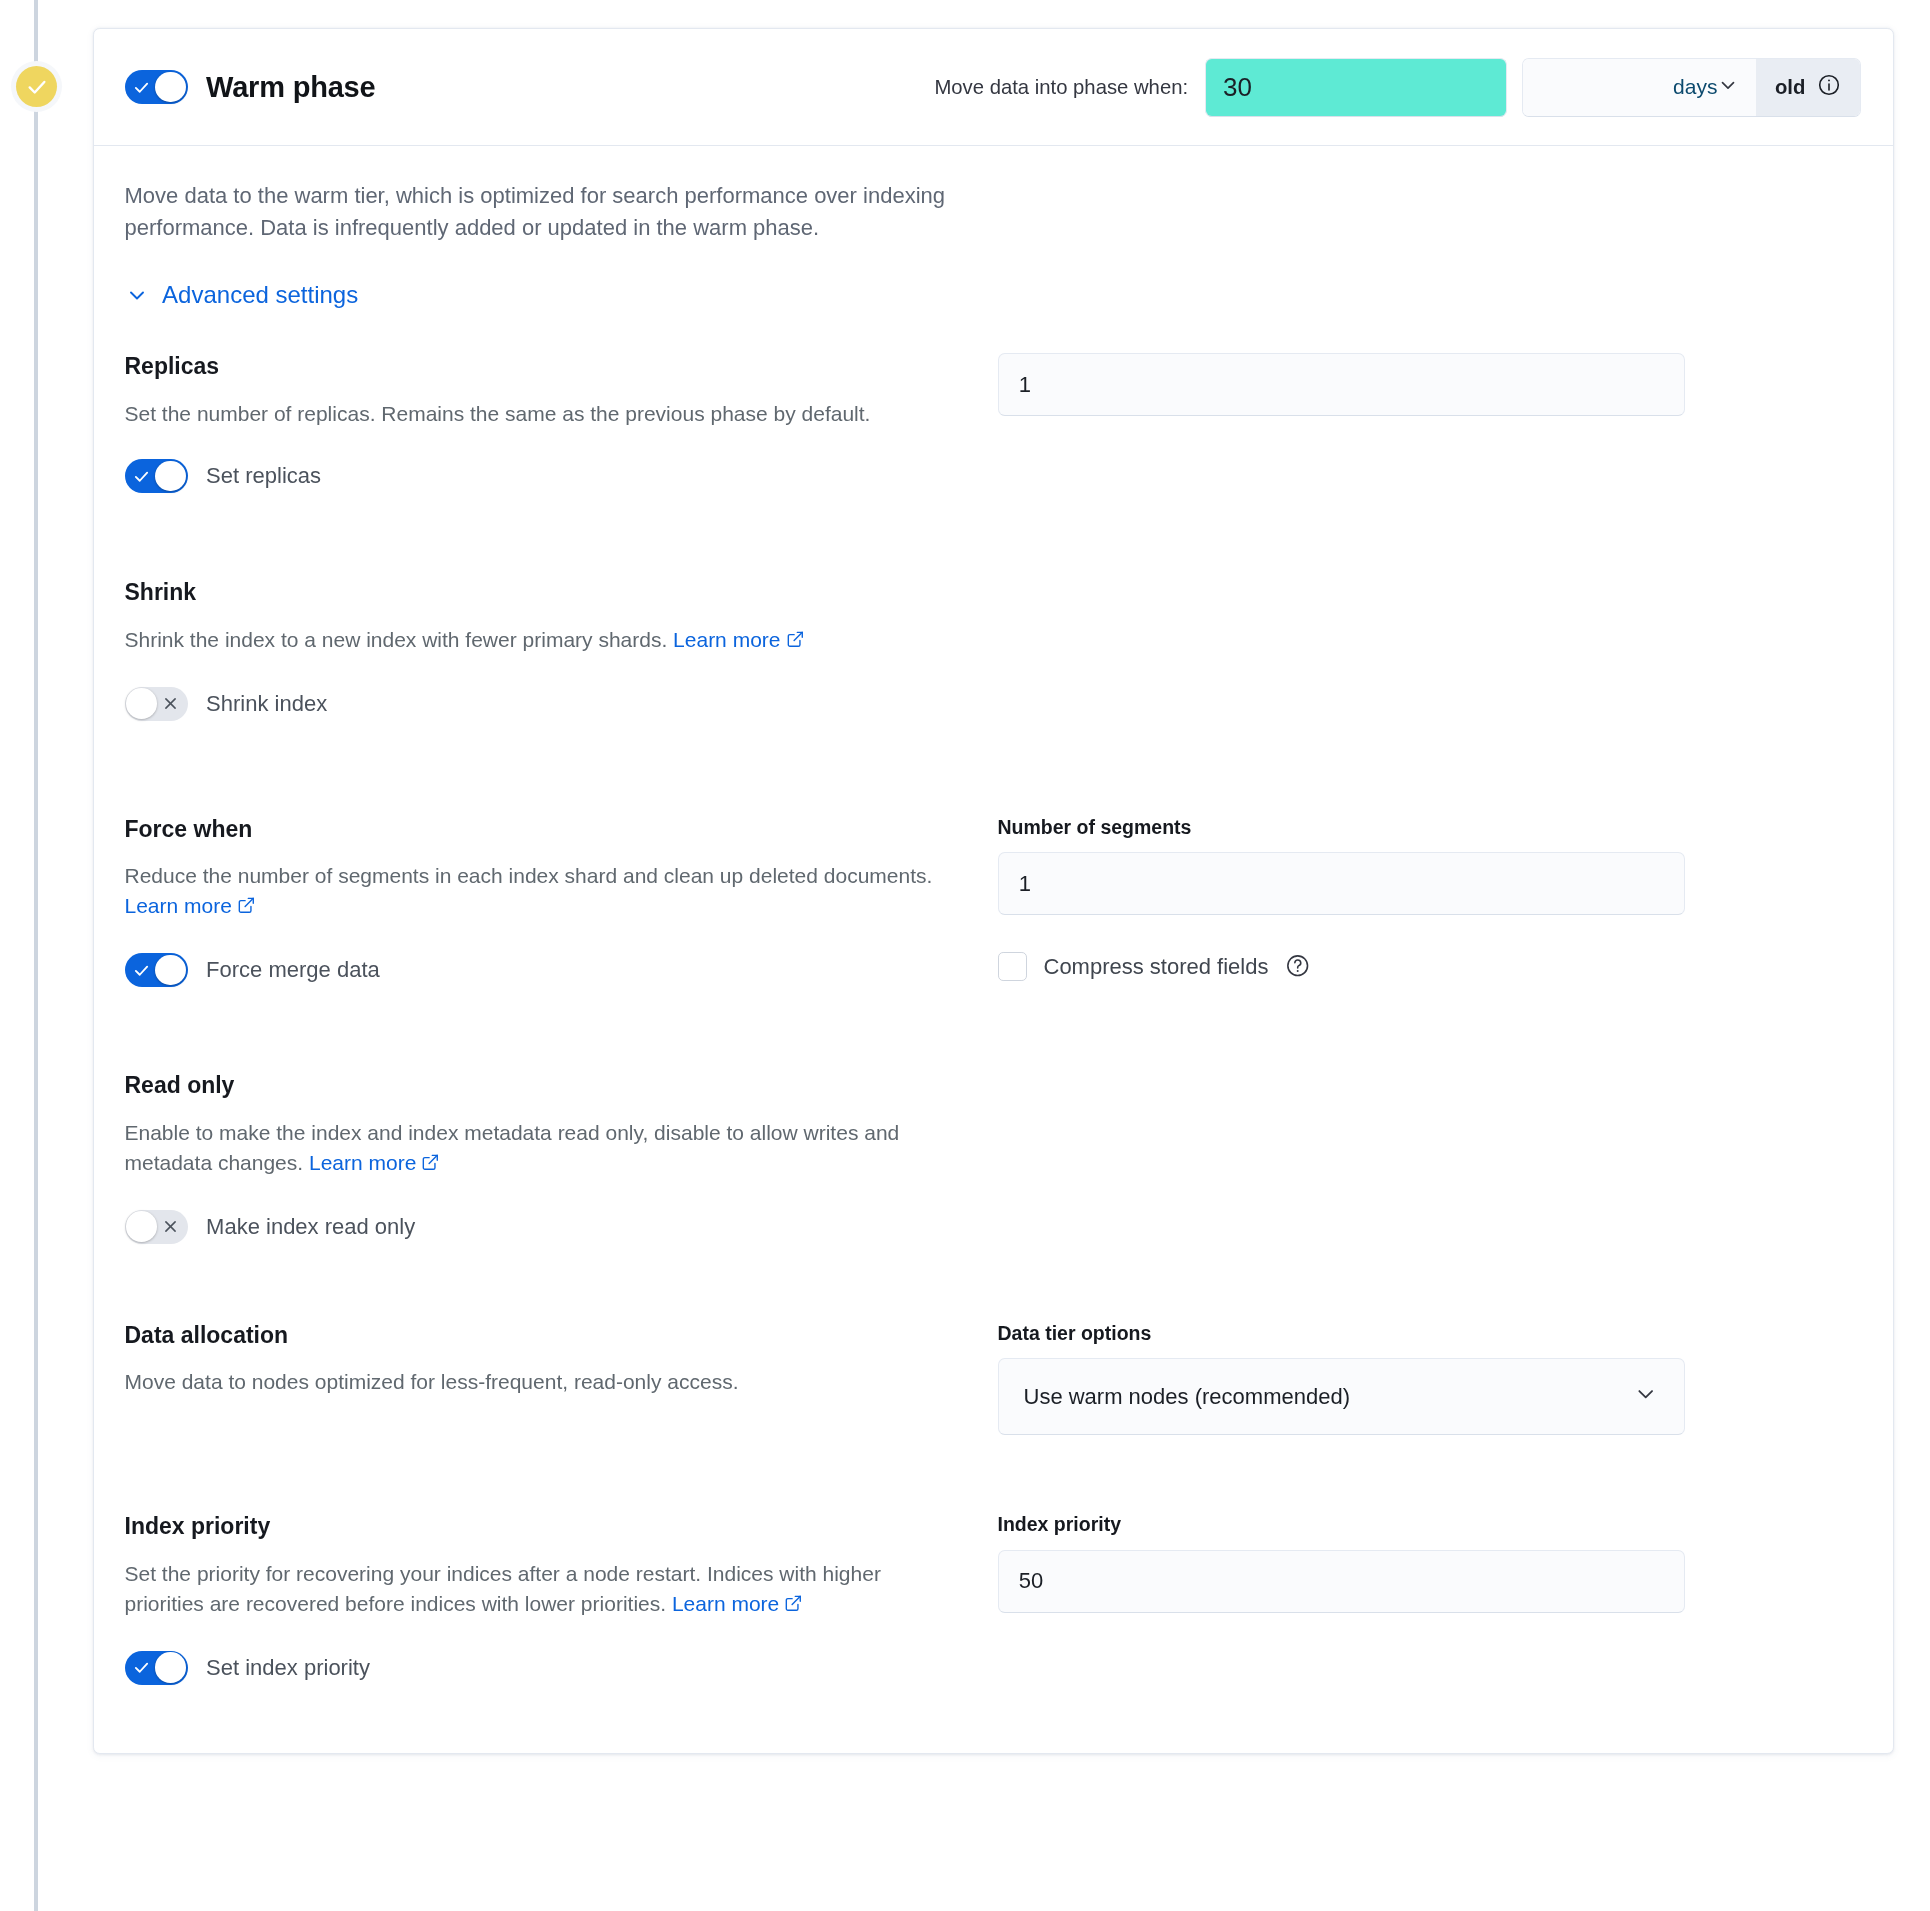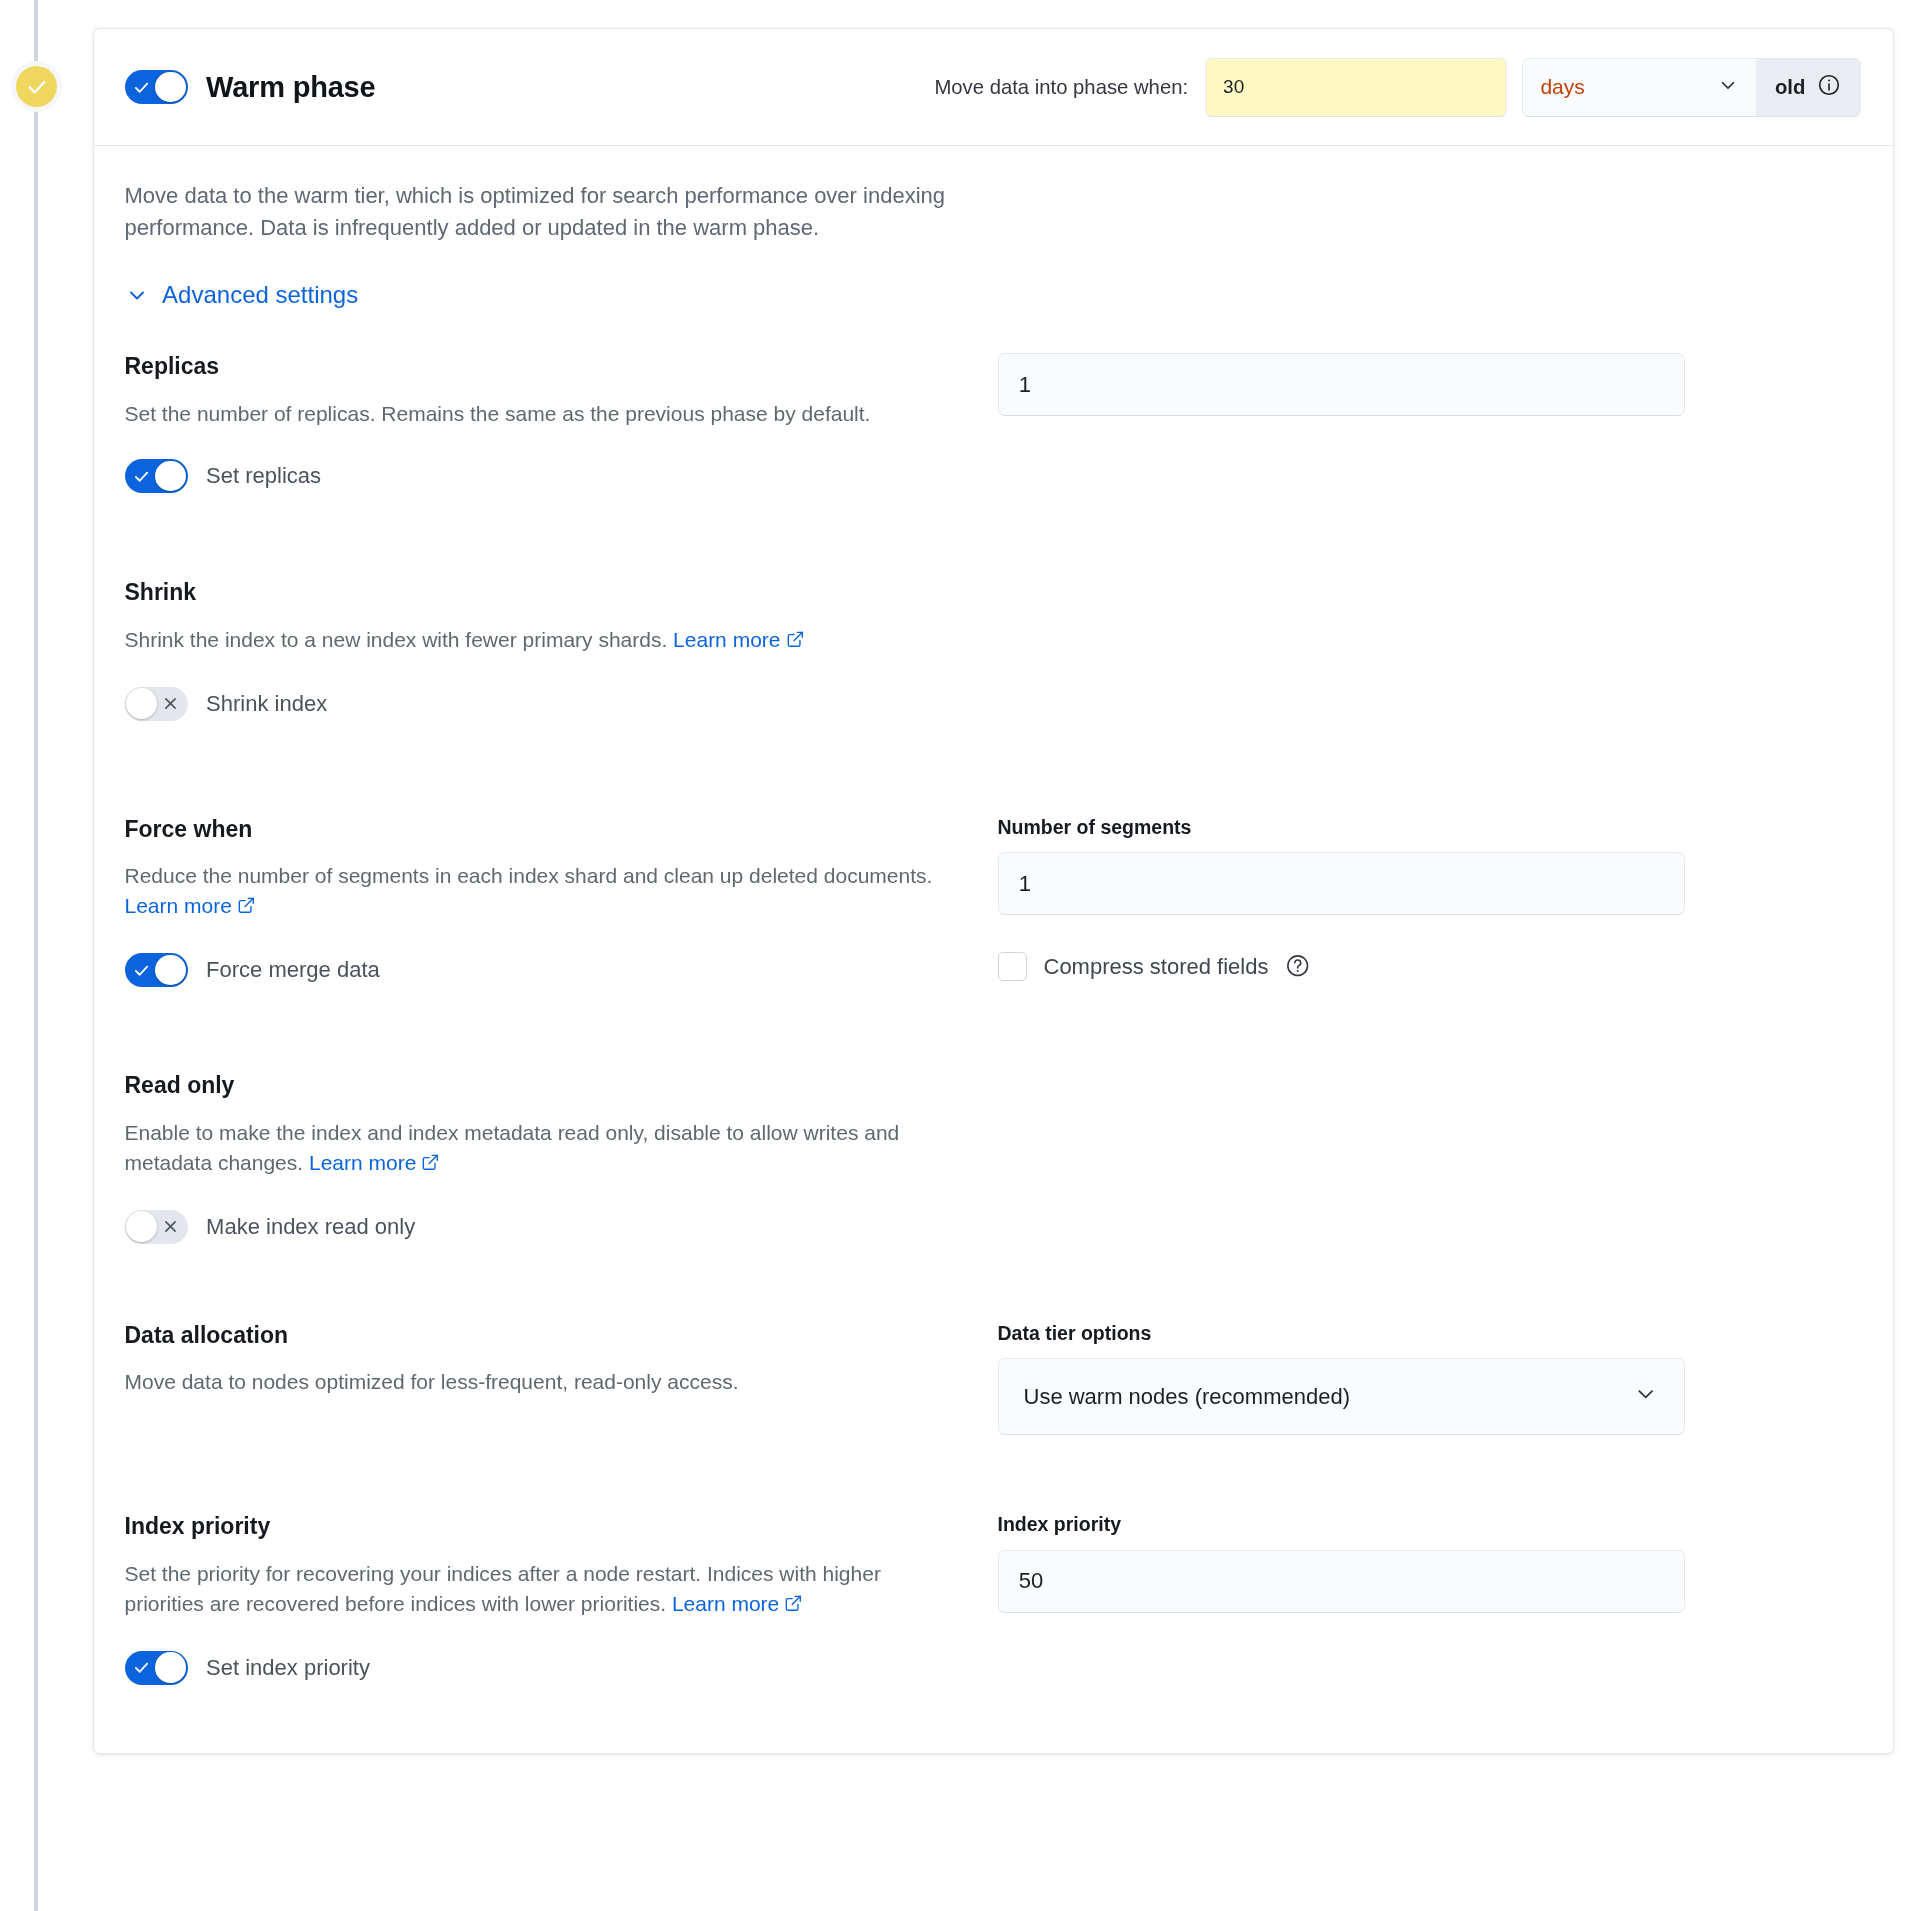--- a/index.html
+++ b/index.html
@@ -94,48 +94,48 @@
     color: #343741;
   }
   .timing-controls {
     display: flex;
     align-items: stretch;
     gap: 15.3px;
   }
   .num-input {
     width: 302px;
     height: 59px;
-    background: #fef9c3;
+    background: #5eead4;
     border: 0.8px solid #e5eaf2;
     border-bottom: 1.7px solid #d9e0ea;
     border-radius: 6.8px;
     display: flex;
     align-items: center;
     padding: 16px 17px;
-    font-size: 19px;
+    font-size: 26px;
     color: #1b1f26;
   }
   .unit-group {
     display: flex;
     align-items: stretch;
     border: 0.8px solid #e5eaf2;
     border-bottom: 1.7px solid #d9e0ea;
     border-radius: 6.8px;
     overflow: hidden;
     height: 59px;
   }
   .unit-select {
     width: 233px;
     background: #fafbfd;
     display: flex;
     align-items: center;
-    justify-content: space-between;
+    justify-content: flex-end;
     padding: 0 17px;
     font-size: 21px;
-    color: #c2410c;
+    color: #0c4a6e;
   }
   .unit-suffix {
     background: #e9edf3;
     display: flex;
     align-items: center;
     gap: 12px;
     padding: 0 18.6px;
     font-size: 20.3px;
     font-weight: 700;
     color: #1b1f26;

